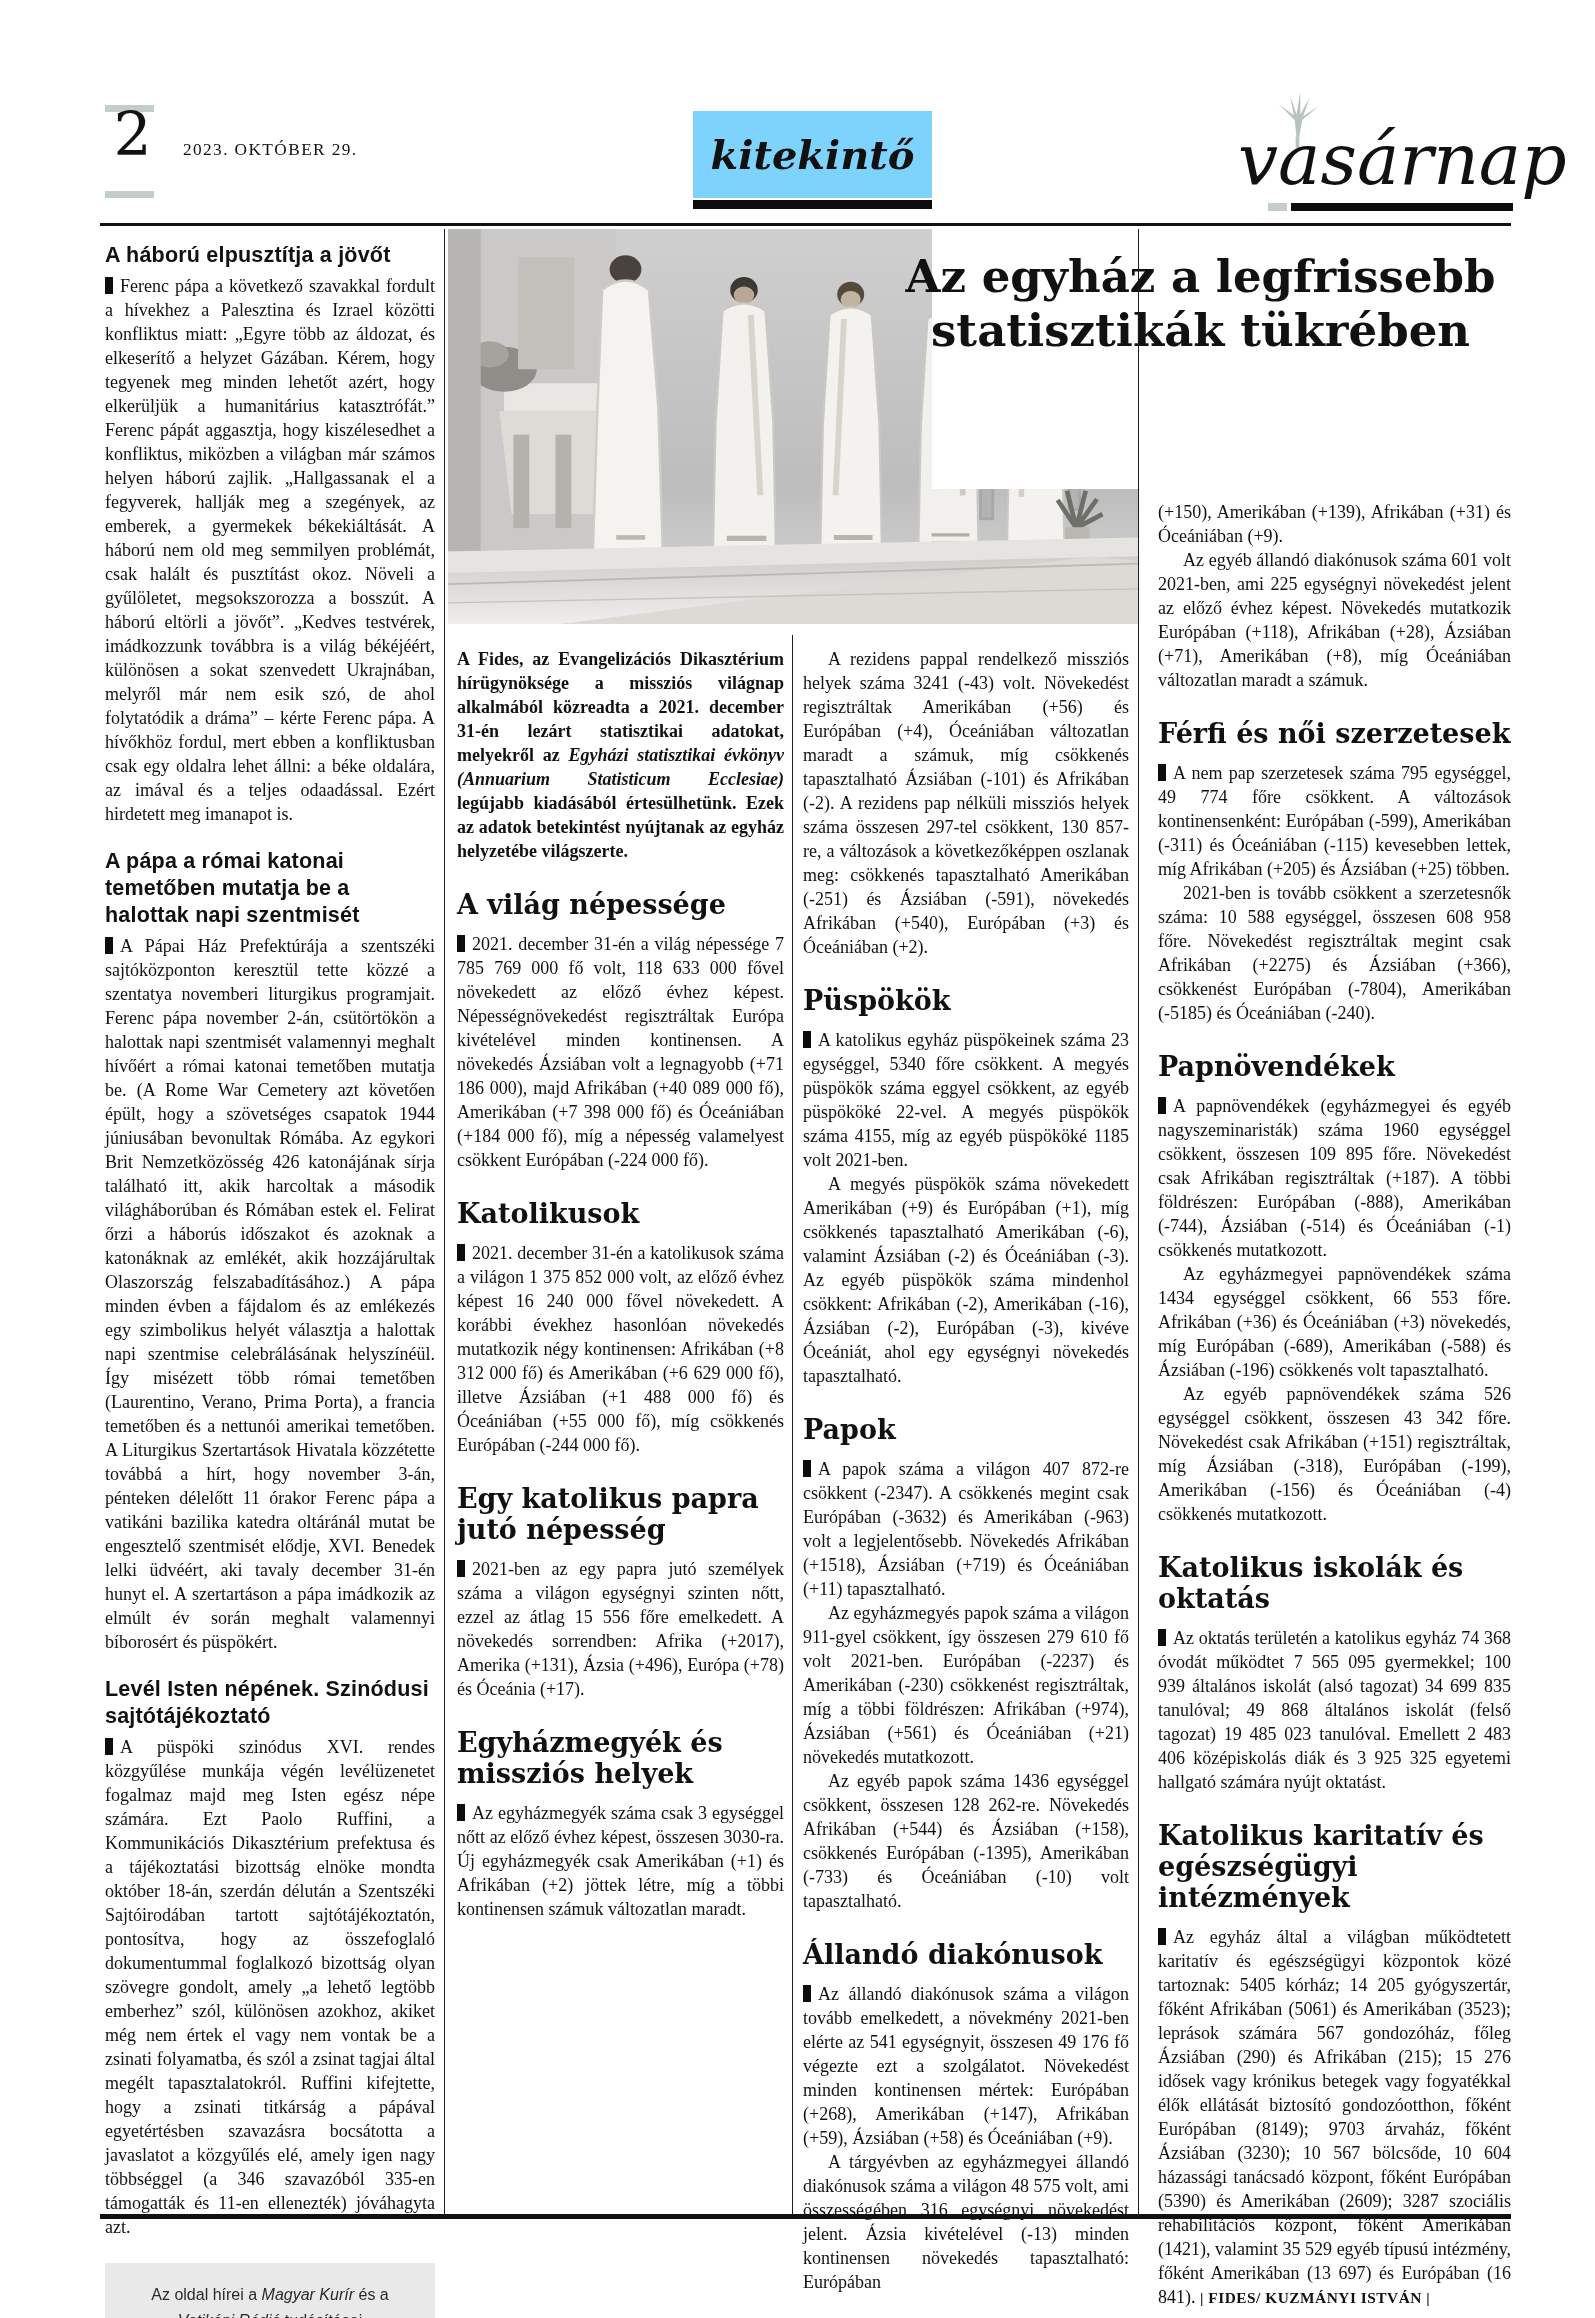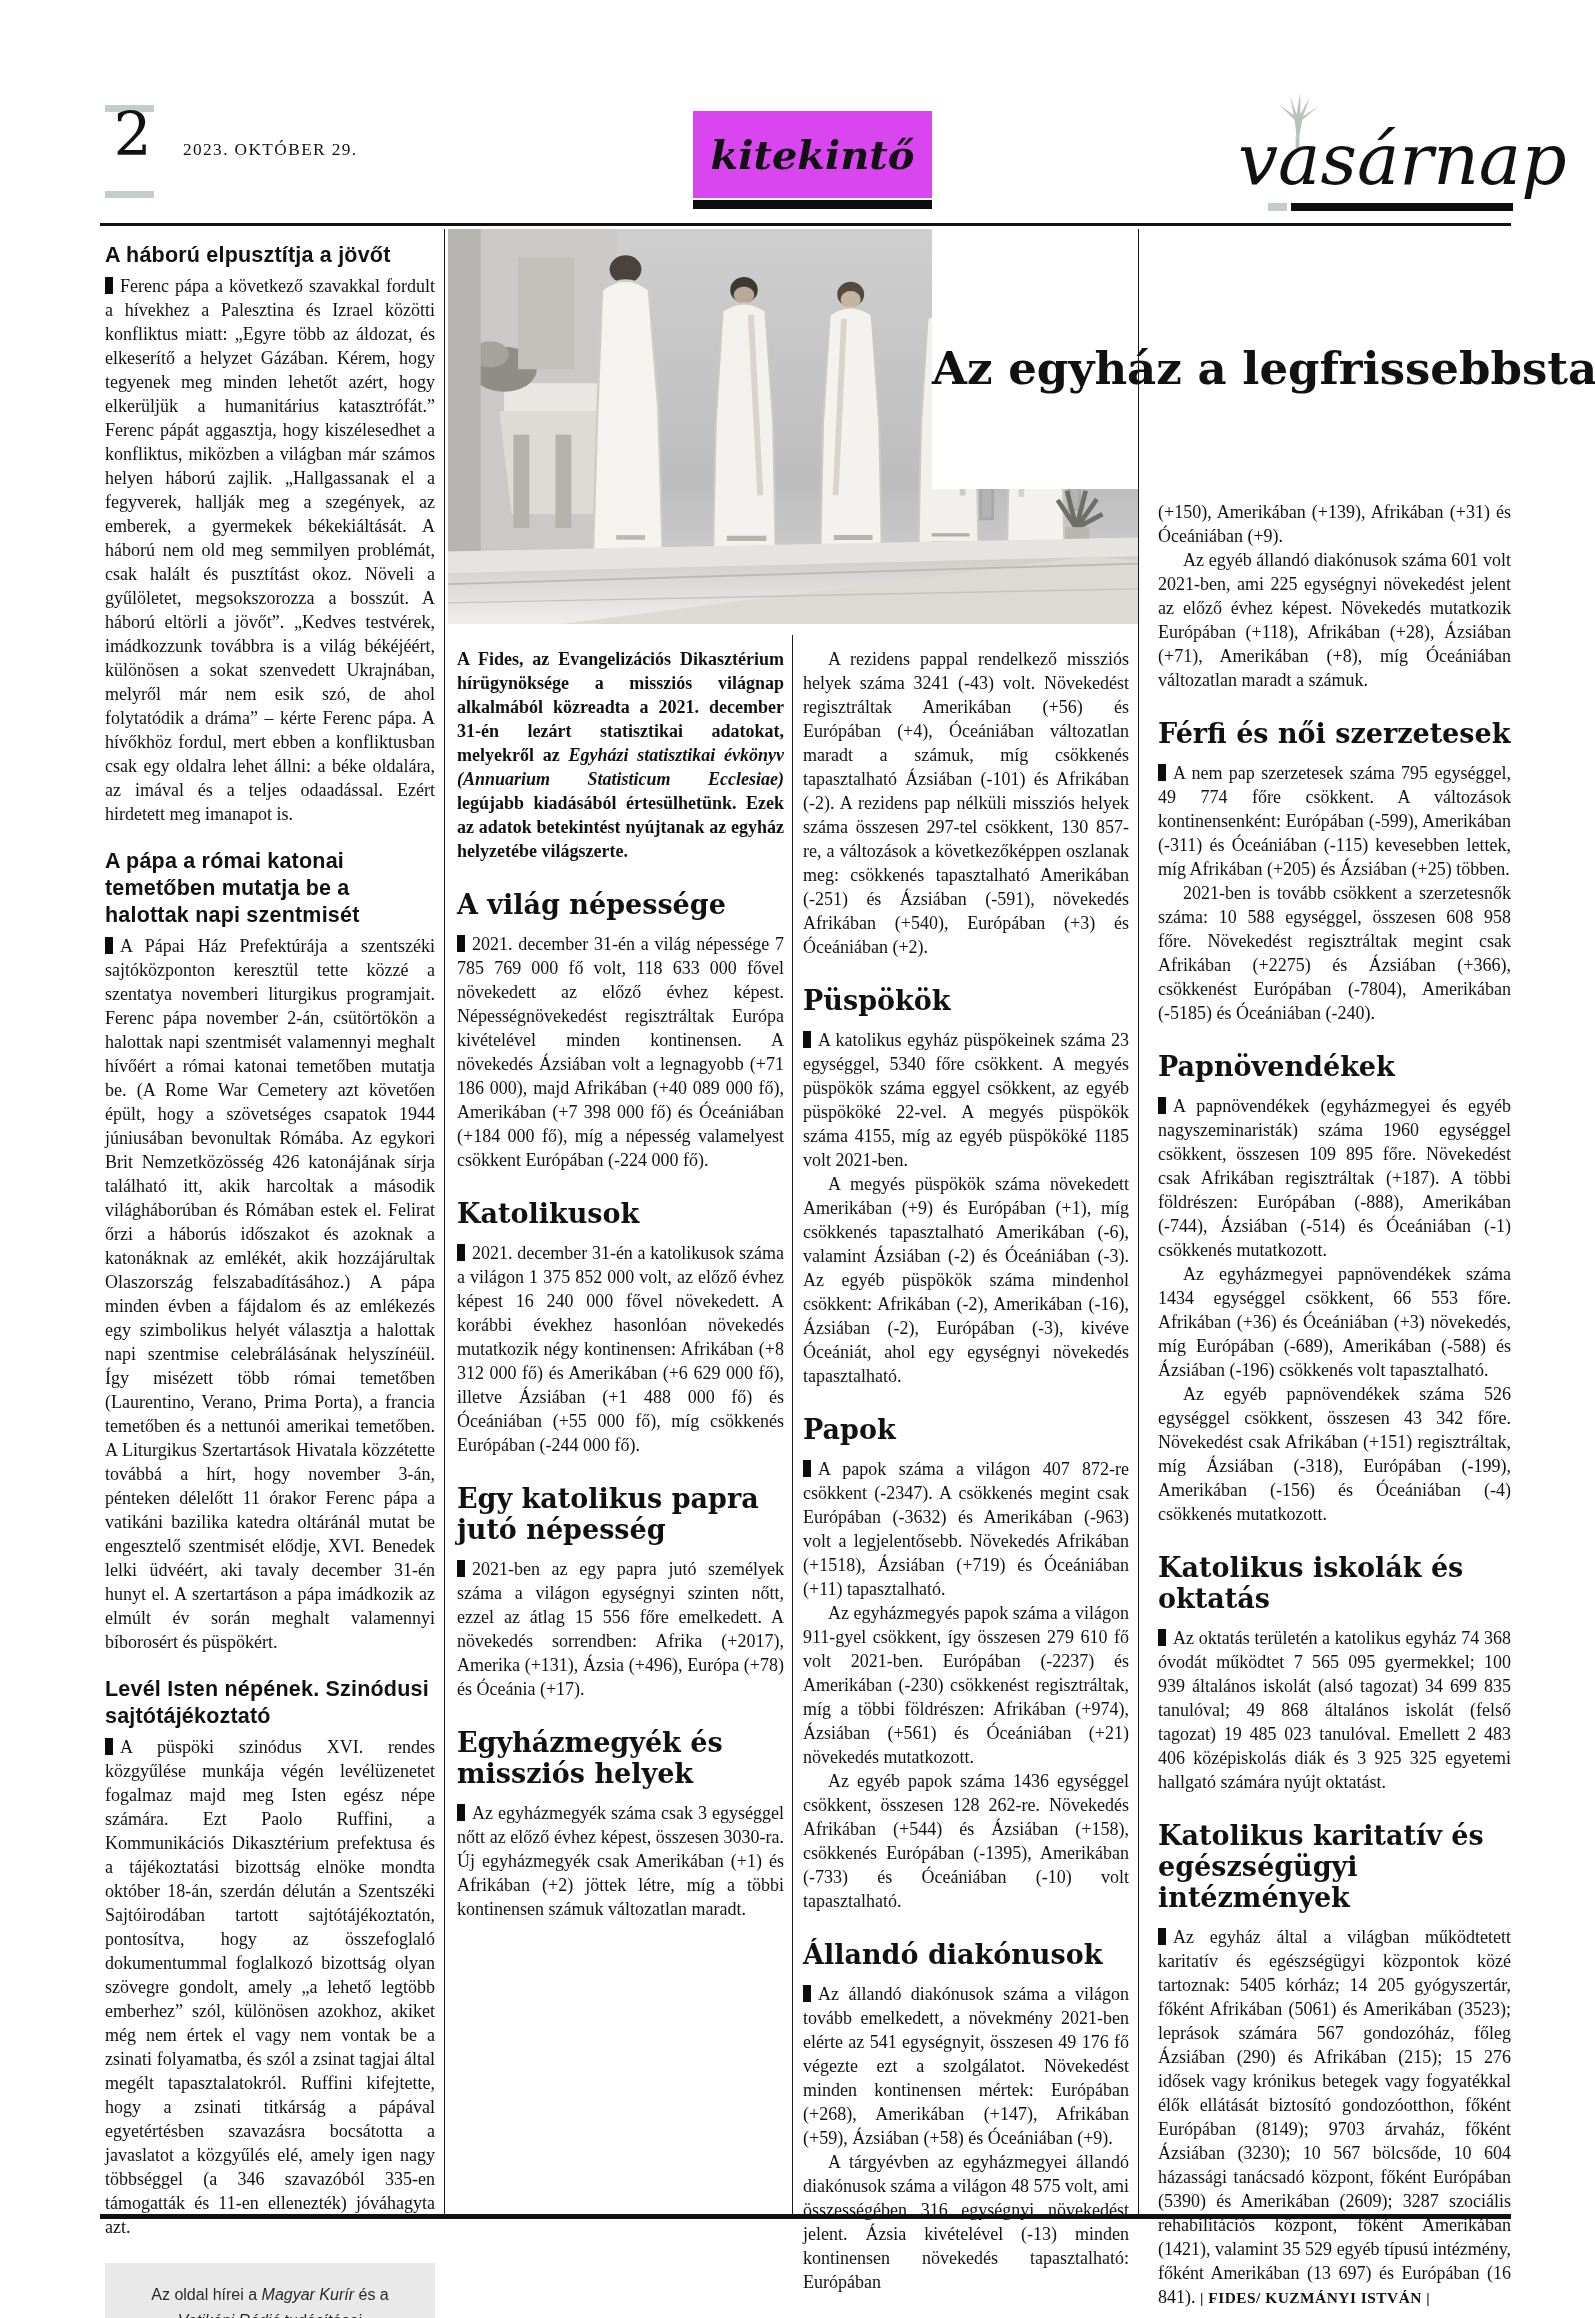--- a/index.html
+++ b/index.html
@@ -4,41 +4,41 @@
 <style>
   html,body{margin:0;padding:0;background:#9a9a9a;}
   #page{position:relative;width:1595px;height:2319px;background:#ffffff;overflow:hidden;
         font-family:"Liberation Serif", serif;color:#111;}
   
   .pagenum{position:absolute;left:107px;top:104px;width:51px;text-align:center;
            font-family:"DejaVu Serif", serif;font-size:60px;line-height:1;}
   .pagenum-bar{position:absolute;left:105px;width:49px;height:6.5px;background:#c3cdc9;}
   .date{position:absolute;left:183px;top:140px;font-family:"Liberation Serif",serif;
         font-size:17.3px;letter-spacing:1.4px;}
-  .kicker-box{position:absolute;left:693px;top:111px;width:239px;height:87px;background:#d946ef;
+  .kicker-box{position:absolute;left:693px;top:111px;width:239px;height:87px;background:#7dd3fc;
               display:flex;align-items:center;justify-content:center;}
   .kicker-box span{font-family:"DejaVu Serif",serif;font-style:italic;font-weight:bold;font-size:40px;}
   .kicker-underline{position:absolute;left:693px;top:200px;width:239px;height:9.3px;background:#0d0d0d;}
   .masthead{position:absolute;left:1238px;top:124px;width:277px;text-align:right;
             font-family:"DejaVu Serif",serif;font-style:italic;font-size:71px;line-height:1;}
   .masthead-underline{position:absolute;left:1291px;top:203px;width:222px;height:8.4px;background:#0d0d0d;}
   .masthead-sq{position:absolute;left:1268px;top:203px;width:18.7px;height:8.4px;background:#c3cdc9;}
   .leaf{position:absolute;left:1273px;top:92px;}
   .toprule{position:absolute;left:100px;top:223px;width:1411px;height:3.3px;background:#111;}
   .bottomrule{position:absolute;left:100px;top:2214px;width:1411px;height:4.7px;background:#111;}
   
   .vr{position:absolute;width:1.4px;background:#1c1c1c;}
   #vr1{left:444px;top:229px;height:1985px;}
   #vr2{left:792px;top:635px;height:1579px;}
   #vr3{left:1138px;top:229px;height:1985px;}
   
   .photo{position:absolute;left:448px;top:229px;width:690px;height:395px;overflow:hidden;}
   
   .headline{position:absolute;left:932px;top:229px;width:537px;height:260px;background:#ffffff;
-            display:flex;flex-direction:row;justify-content:flex-start;align-items:center;padding-top:20.6px;box-sizing:border-box;}
+            display:flex;flex-direction:column;justify-content:flex-start;align-items:center;padding-top:20.6px;box-sizing:border-box;}
   .headline div{font-family:"DejaVu Serif",serif;font-weight:bold;font-size:45px;line-height:1.2;white-space:nowrap;}
   
   .col{position:absolute;font-size:18px;line-height:24px;text-align:justify;}
   #col-0{left:105px;top:234px;width:330px;}
   #col-1{left:457px;top:639px;width:327px;}
   #col-2{left:803px;top:639px;width:326px;}
   #col-3{left:1158px;top:492px;width:353px;}
   .col p{margin:0;}
   .para{text-indent:25px;}
   .para-noindent{text-indent:0;}

